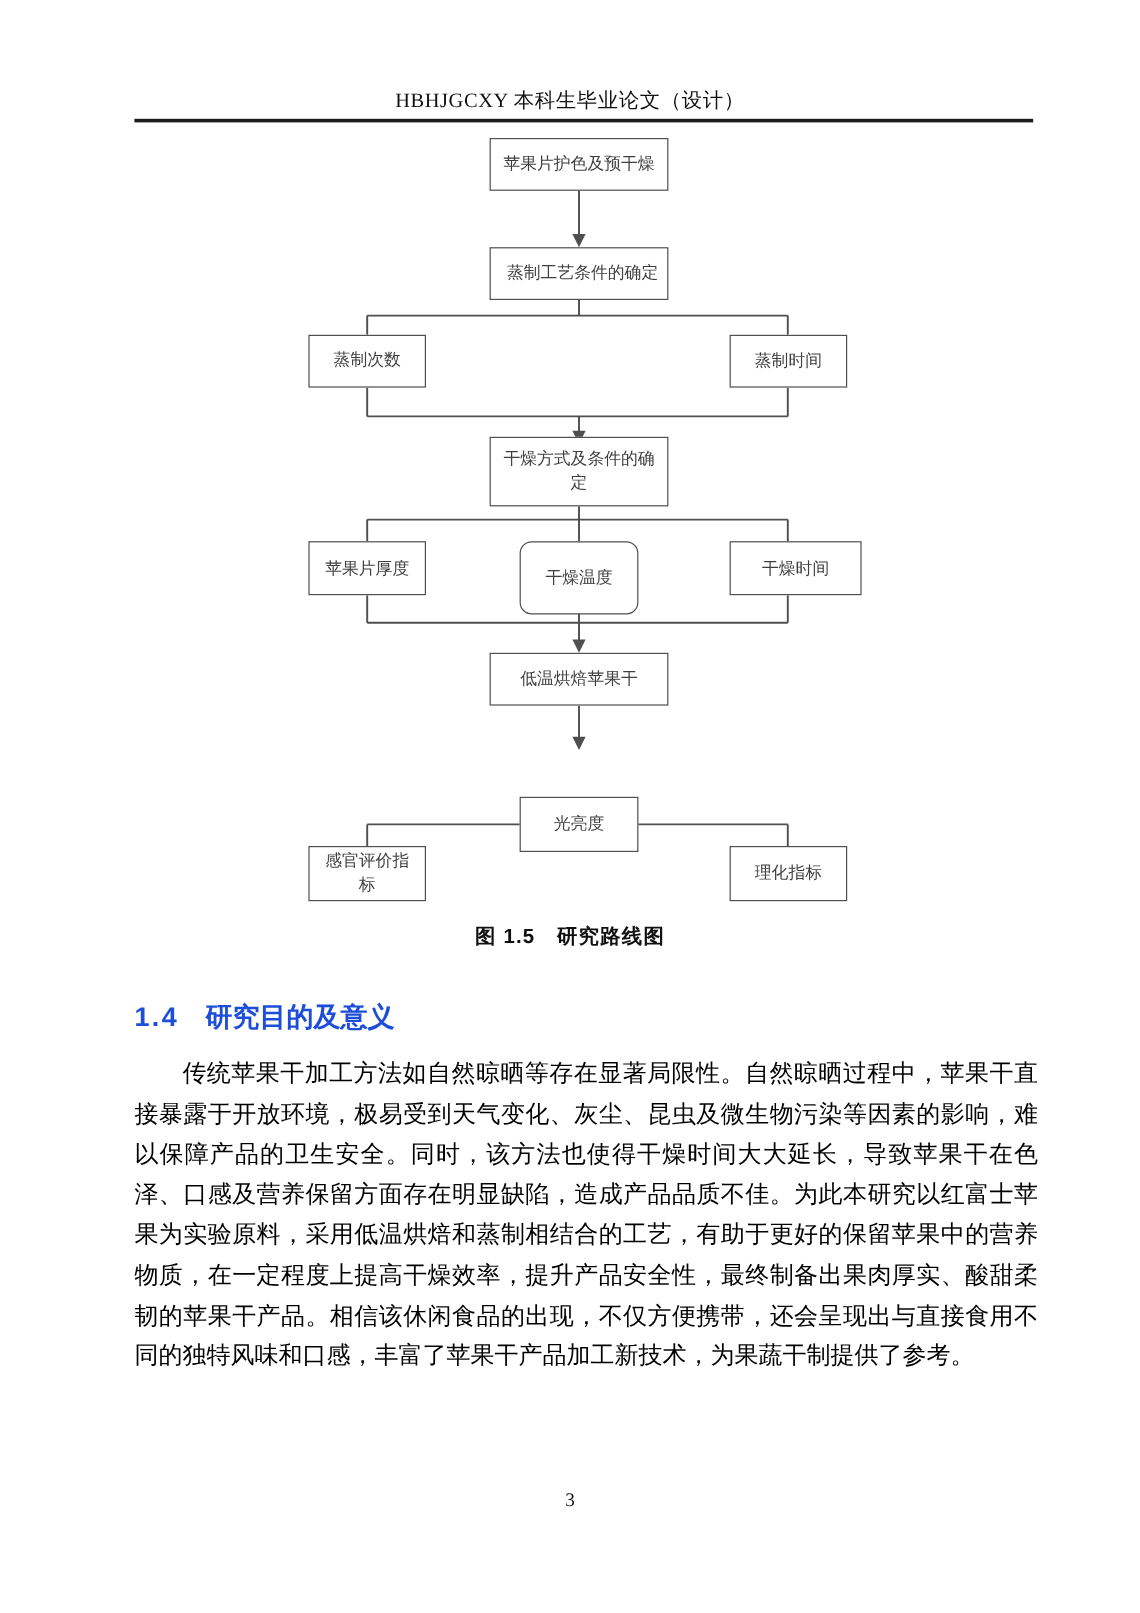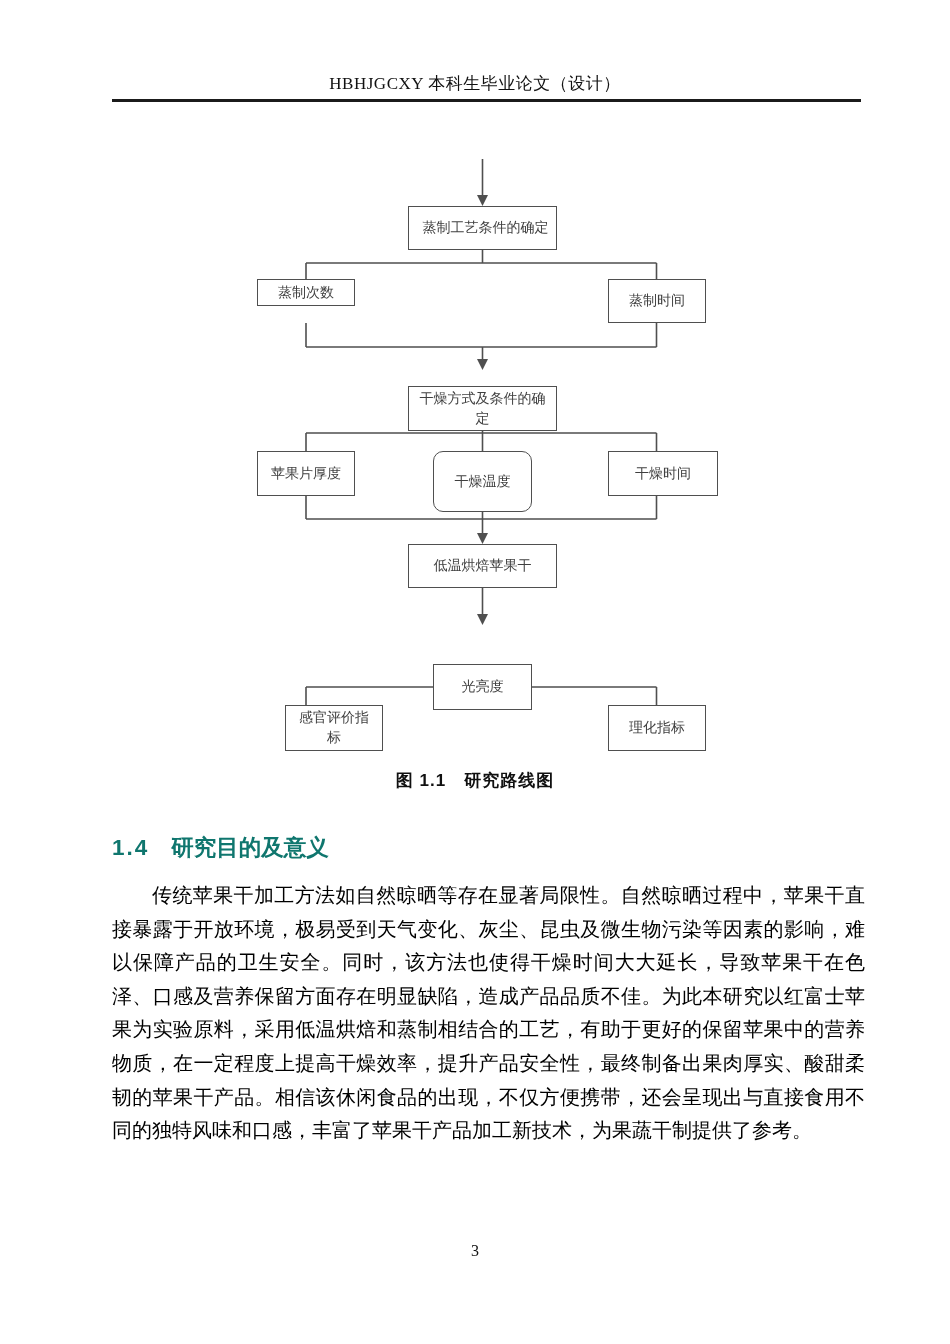--- a/index.html
+++ b/index.html
@@ -18,40 +18,40 @@
   }
   .connectors { position:absolute; left:0; top:0; }
   .fc-box {
     position:absolute; box-sizing:border-box; border:1.5px solid #4f4f4f;
     background:#ffffff; display:flex; align-items:center; justify-content:center;
     text-align:center; font-family:"Liberation Sans", sans-serif;
     font-size:14px; line-height:1.4; color:#3f3f3f; padding:2px 7px;
   }
   .b1  { left:408px; top:115px; width:149px; height:44px; }
   .b2  { left:408px; top:206px; width:149px; height:44px;padding-left:13px; }
-  .b3l { left:257px; top:279px; width:98px;  height:27px;font-family:Liberation Serif, serif; }
+  .b3l { left:257px; top:279px; width:98px;  height:44px;font-family:Liberation Serif, serif; }
   .b3r { left:608px; top:279px; width:98px;  height:44px; }
-  .b4  { left:408px; top:386px; width:149px; height:45px; }
+  .b4  { left:408px; top:364px; width:149px; height:58px; }
   .b5l { left:257px; top:451px; width:98px;  height:45px; }
   .b5m { left:433px; top:451px; width:99px;  height:61px;border-radius:10px; }
   .b5r { left:608px; top:451px; width:110px;  height:45px; }
   .b6  { left:408px; top:544px; width:149px; height:44px; }
   .b7  { left:408px; top:625px; width:149px; height:44px; }
-  .b8l { left:257px; top:705px; width:98px;  height:46px;margin-left:28px; }
+  .b8l { left:257px; top:705px; width:98px;  height:46px; }
   .b8m { left:433px; top:664px; width:99px;  height:46px; }
   .b8r { left:608px; top:705px; width:98px;  height:46px; }
   .fig-caption {
     position:absolute; top:769px; left:0; width:100%; text-align:center;
     font-family:"Liberation Sans", sans-serif; font-weight:bold;
     font-size:17px; color:#101010; letter-spacing:1px;
   }
   .section-heading {
     position:absolute; top:832px; left:112px;
     font-family:"Liberation Sans", sans-serif; font-weight:bold;
-    font-size:22.5px; color:#0f766e;
+    font-size:22.5px; color:#1d4ed8;
   }
   .section-number { letter-spacing:2px; margin-right:22px; }
   .body-text {
     position:absolute; top:879px; left:112px; width:753px;
     font-family:"Liberation Serif", serif; font-size:20px;
     line-height:33.6px; color:#000; text-align:justify;
   }
   .body-text p { margin:0; text-indent:2em; }
   .page-number {
     position:absolute; top:1242px; left:0; width:100%; text-align:center;
@@ -73,33 +73,34 @@
              M482.5 415 V451 M306 433 H656.5 M306 433 V451 M656.5 433 V451
              M306 496 V519 M482.5 496 V519 M656.5 496 V519 M306 519 H656.5 M482.5 519 V534
              M482.5 588 V615
              M482.5 669 V687 M306 687 H656.5 M306 687 V705 M482.5 687 V705 M656.5 687 V705" stroke="#4f4f4f" stroke-width="1.6" fill="none"></path>
     <polygon points="477,195 488,195 482.5,206" fill="#4f4f4f"></polygon>
     <polygon points="477,359 488,359 482.5,370" fill="#4f4f4f"></polygon>
     <polygon points="477,533 488,533 482.5,544" fill="#4f4f4f"></polygon>
     <polygon points="477,614 488,614 482.5,625" fill="#4f4f4f"></polygon>
   </svg>
 
+  <div class="fc-box b1">苹果片护色及预干燥</div>
   <div class="fc-box b2">蒸制工艺条件的确定</div>
   <div class="fc-box b3l">蒸制次数</div>
   <div class="fc-box b3r">蒸制时间</div>
   <div class="fc-box b4">干燥方式及条件的确定</div>
   <div class="fc-box b5l">苹果片厚度</div>
   <div class="fc-box b5m">干燥温度</div>
   <div class="fc-box b5r">干燥时间</div>
   <div class="fc-box b6">低温烘焙苹果干</div>
   <div class="fc-box b8l">感官评价指标</div>
   <div class="fc-box b8m">光亮度</div>
   <div class="fc-box b8r">理化指标</div>
 
-  <div class="fig-caption">图 1.1　研究路线图</div>
+  <div class="fig-caption">图 1.5　研究路线图</div>
 
   <div class="section-heading">
     <span class="section-number">1.4</span><span>研究目的及意义</span>
   </div>
 
   <div class="body-text">
     <p>传统苹果干加工方法如自然晾晒等存在显著局限性。自然晾晒过程中，苹果干直接暴露于开放环境，极易受到天气变化、灰尘、昆虫及微生物污染等因素的影响，难以保障产品的卫生安全。同时，该方法也使得干燥时间大大延长，导致苹果干在色泽、口感及营养保留方面存在明显缺陷，造成产品品质不佳。为此本研究以红富士苹果为实验原料，采用低温烘焙和蒸制相结合的工艺，有助于更好的保留苹果中的营养物质，在一定程度上提高干燥效率，提升产品安全性，最终制备出果肉厚实、酸甜柔韧的苹果干产品。相信该休闲食品的出现，不仅方便携带，还会呈现出与直接食用不同的独特风味和口感，丰富了苹果干产品加工新技术，为果蔬干制提供了参考。</p>
   </div>
 
   <div class="page-number">3</div>

